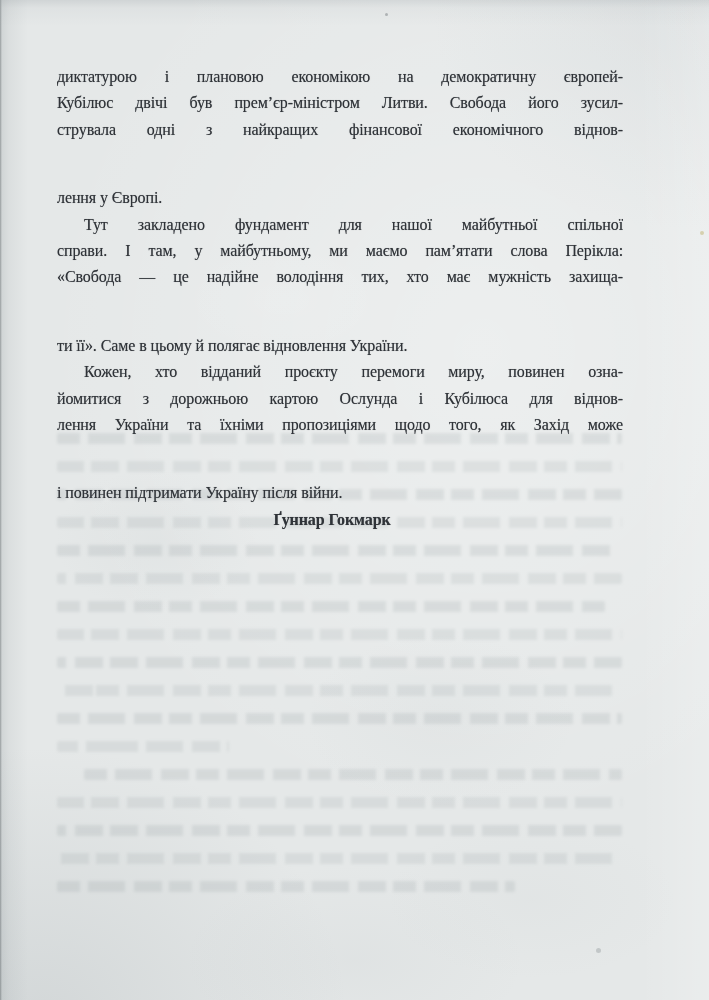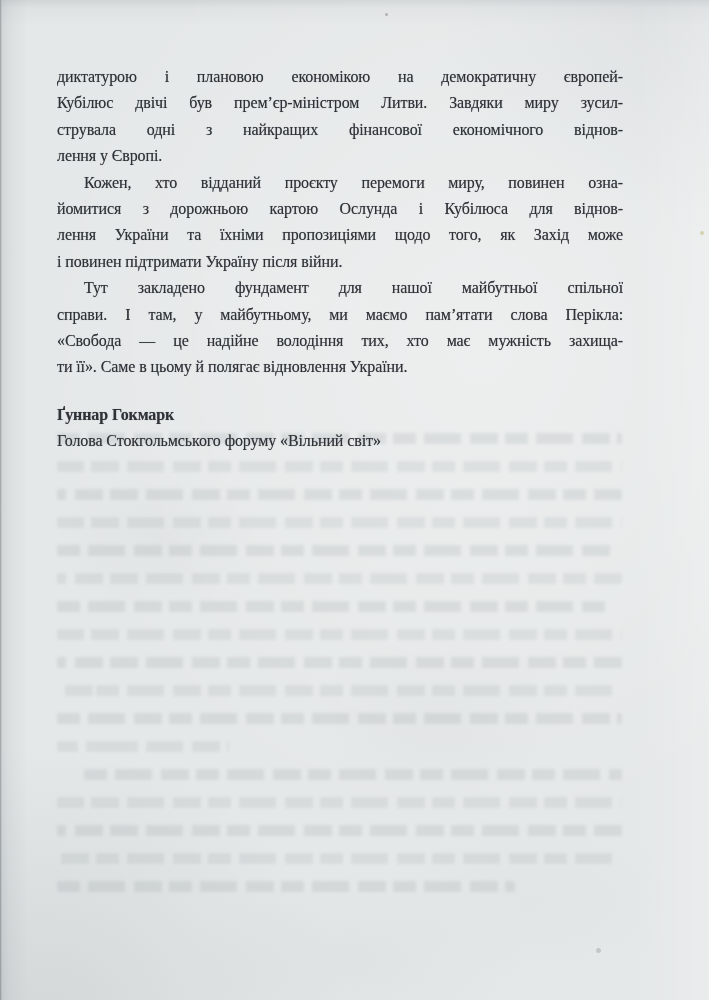--- a/index.html
+++ b/index.html
@@ -47,24 +47,24 @@
     position:absolute; left:57px; top:64px; width:566px; z-index:2;
     font-size:16px; color:#2f3338; letter-spacing:-0.1px;
     text-shadow:0 0 0.7px rgba(47,51,56,0.55);
   }
   p.para { margin:0; padding:0; }
   .tl {
     display:block; height:26.4px; line-height:26.4px; overflow:hidden;
     text-align:justify; text-align-last:justify; text-justify:inter-word;
     white-space:nowrap;
   }
-  .tl.last { text-align-last:left; }
+  .tl.last { text-align-last:left;margin-top:42px; }
   .tl.ind  { text-indent:27px; }
 
-  .sig { margin-top:21px; text-align:left; padding-right:16px; }
+  .sig { text-align:center; padding-right:16px; }
   .sig-name  { height:26.4px; line-height:26.4px; font-weight:bold; }
   .sig-title { height:26.4px; line-height:26.4px; }
 
   .speck { position:absolute; border-radius:50%; filter:blur(0.6px); z-index:3; }
 </style>
 </head>
 <body>
 
 <div class="texture"></div>
 
@@ -84,37 +84,36 @@
     <div class="bleed-line" style="top: 769px; left: 84px; width: 538px;"></div>
     <div class="bleed-line" style="top: 797px; left: 57px; width: 565px;"></div>
     <div class="bleed-line" style="top: 825px; left: 57px; width: 565px;"></div>
     <div class="bleed-line" style="top: 853px; left: 57px; width: 560px;"></div>
     <div class="bleed-line" style="top: 881px; left: 57px; width: 458px;"></div>
   </div>
 
 <main id="text-col">
   <p class="para">
     <span class="tl">диктатурою і плановою економікою на демократичну європей-</span>
-    <span class="tl">Кубілюс двічі був прем’єр-міністром Литви. Завдяки миру зусил-</span>
+    <span class="tl">Кубілюс двічі був прем’єр-міністром Литви. Свобода його зусил-</span>
     <span class="tl">струвала одні з найкращих фінансової економічного віднов-</span>
     <span class="tl last">лення у Європі.</span>
+  </p>
+  <p class="para">
+    <span class="tl ind">Тут закладено фундамент для нашої майбутньої спільної</span>
+    <span class="tl">справи. І там, у майбутньому, ми маємо пам’ятати слова Перікла:</span>
+    <span class="tl">«Свобода — це надійне володіння тих, хто має мужність захища-</span>
+    <span class="tl last">ти її». Саме в цьому й полягає відновлення України.</span>
   </p>
   <p class="para">
     <span class="tl ind">Кожен, хто відданий проєкту перемоги миру, повинен озна-</span>
     <span class="tl">йомитися з дорожньою картою Ослунда і Кубілюса для віднов-</span>
     <span class="tl">лення України та їхніми пропозиціями щодо того, як Захід може</span>
     <span class="tl last">і повинен підтримати Україну після війни.</span>
   </p>
-  <p class="para">
-    <span class="tl ind">Тут закладено фундамент для нашої майбутньої спільної</span>
-    <span class="tl">справи. І там, у майбутньому, ми маємо пам’ятати слова Перікла:</span>
-    <span class="tl">«Свобода — це надійне володіння тих, хто має мужність захища-</span>
-    <span class="tl last">ти її». Саме в цьому й полягає відновлення України.</span>
-  </p>
   <div class="sig">
     <div class="sig-name">Ґуннар Гокмарк</div>
-    <div class="sig-title">Голова Стокгольмського форуму «Вільний світ»</div>
   </div>
 </main>
 
 <div class="speck" style="left: 385px; top: 13px; width: 3px; height: 3px; background: rgba(95, 100, 105, 0.4);"></div>
 <div class="speck" style="left: 700px; top: 231px; width: 4px; height: 4px; background: rgba(194, 184, 122, 0.55);"></div>
 <div class="speck" style="left: 596px; top: 948px; width: 5px; height: 5px; background: rgba(152, 160, 162, 0.45);"></div>
 
 </body></html>

